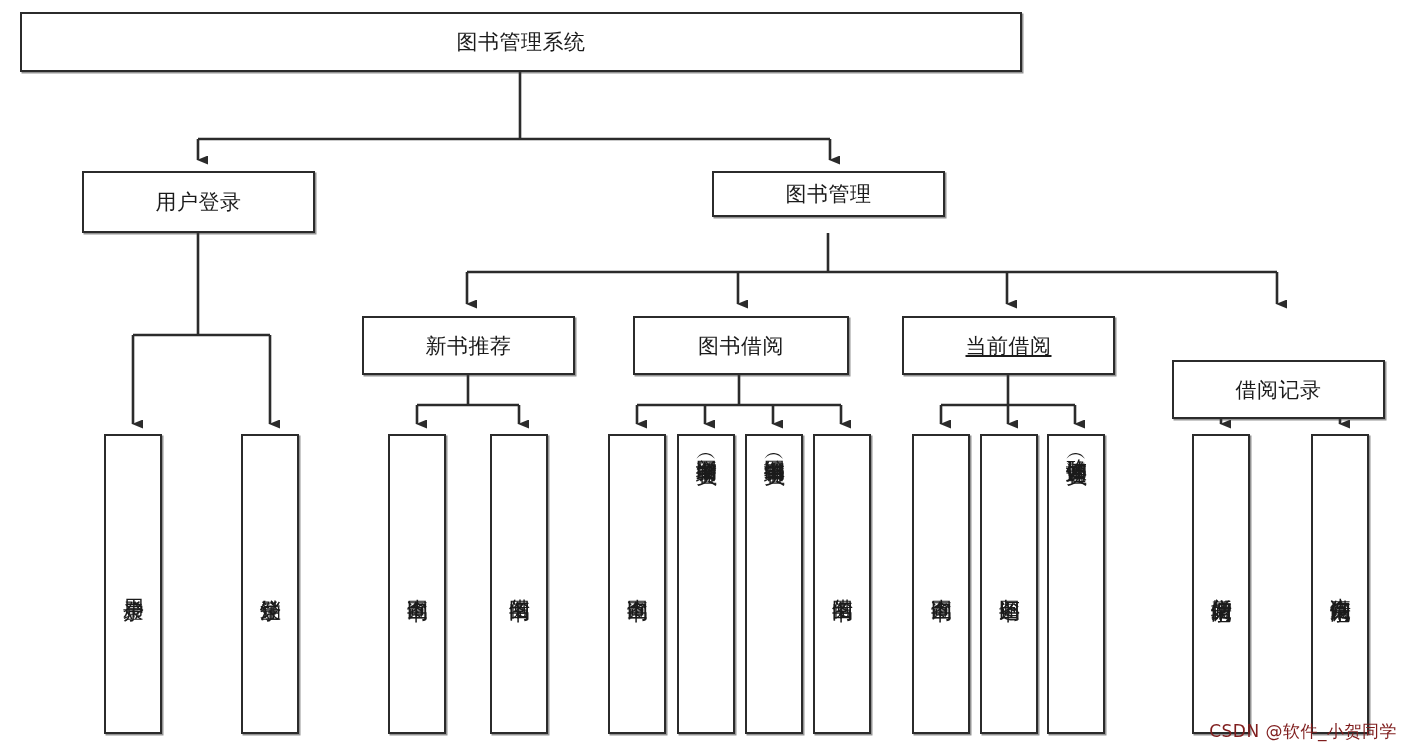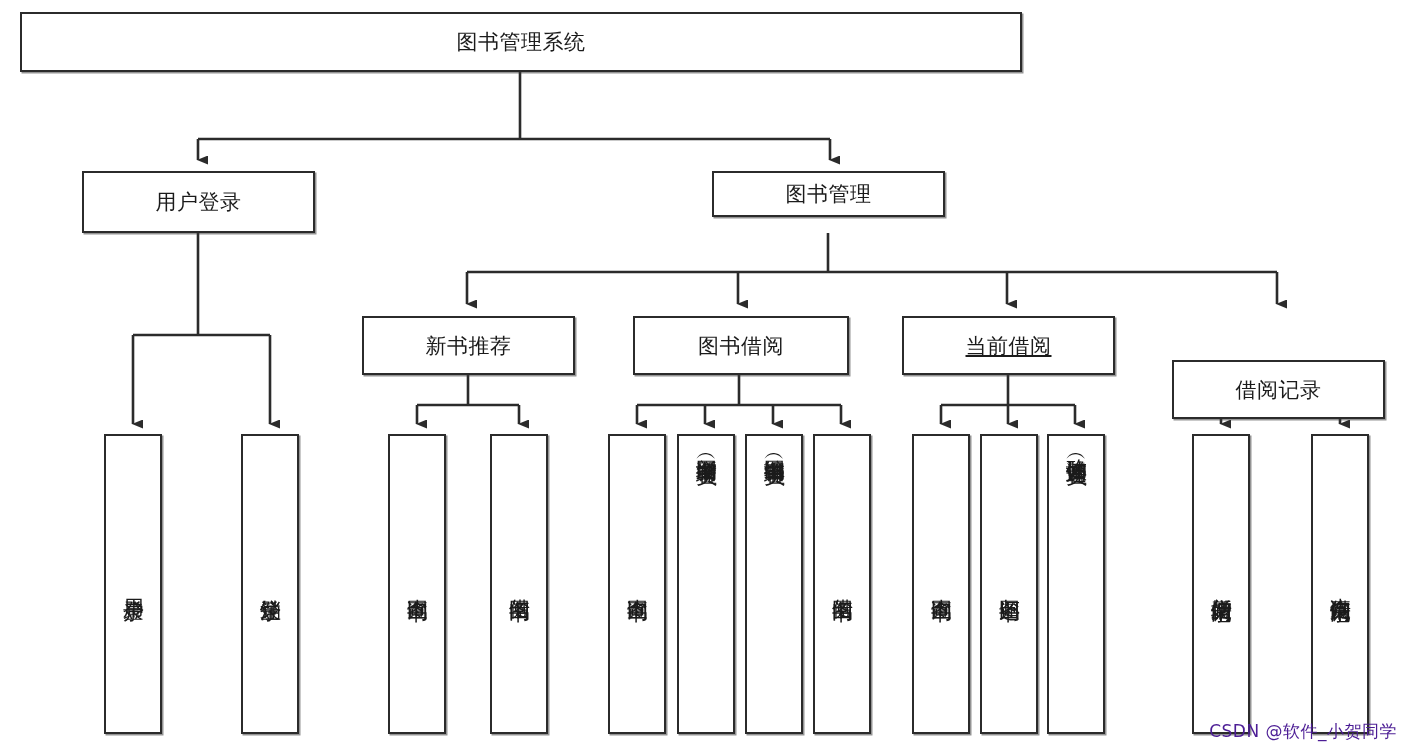--- a/index.html
+++ b/index.html
@@ -54,21 +54,21 @@
   }
   .node.vert.center {
     align-items: center;
     padding-top: 0;
   }
   .watermark {
     position: absolute;
     right: 8px;
     bottom: 4px;
     font-size: 17px;
-    color: #4c1d95;
+    color: #7f1d1d;
     letter-spacing: 0.5px;
     white-space: nowrap;
   }
 </style>
 </head>
 <body>
 
 <div id="canvas">
 
   <svg id="wires" viewBox="0 0 1405 747" preserveAspectRatio="none">

